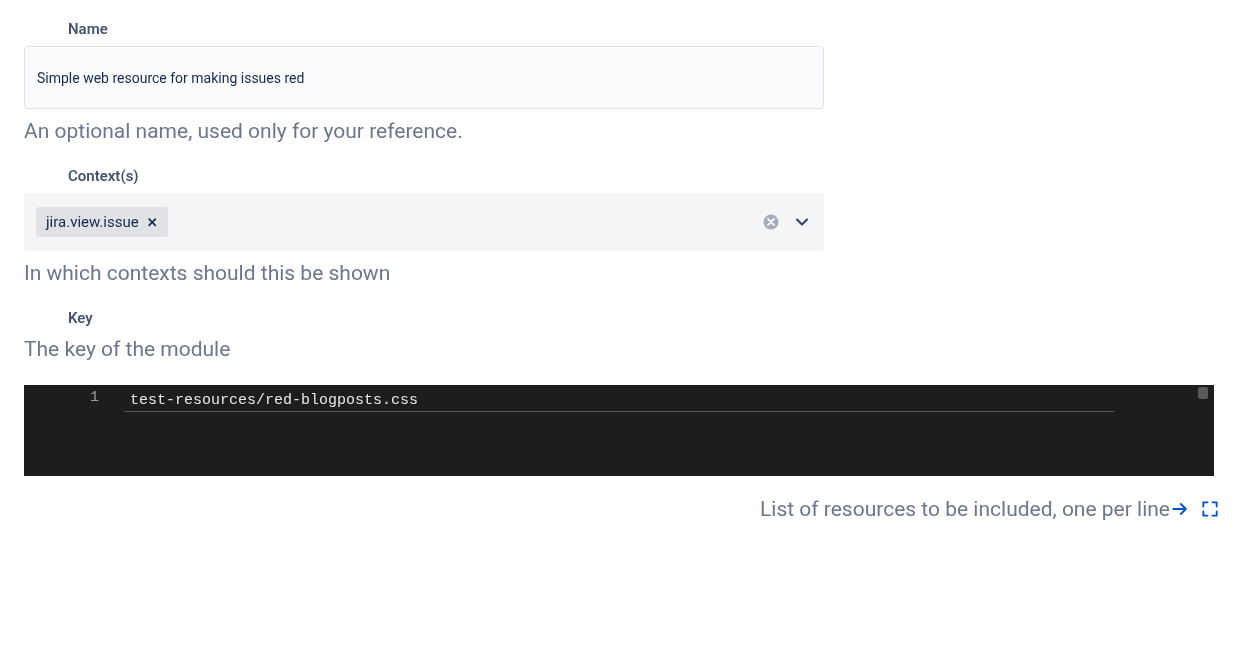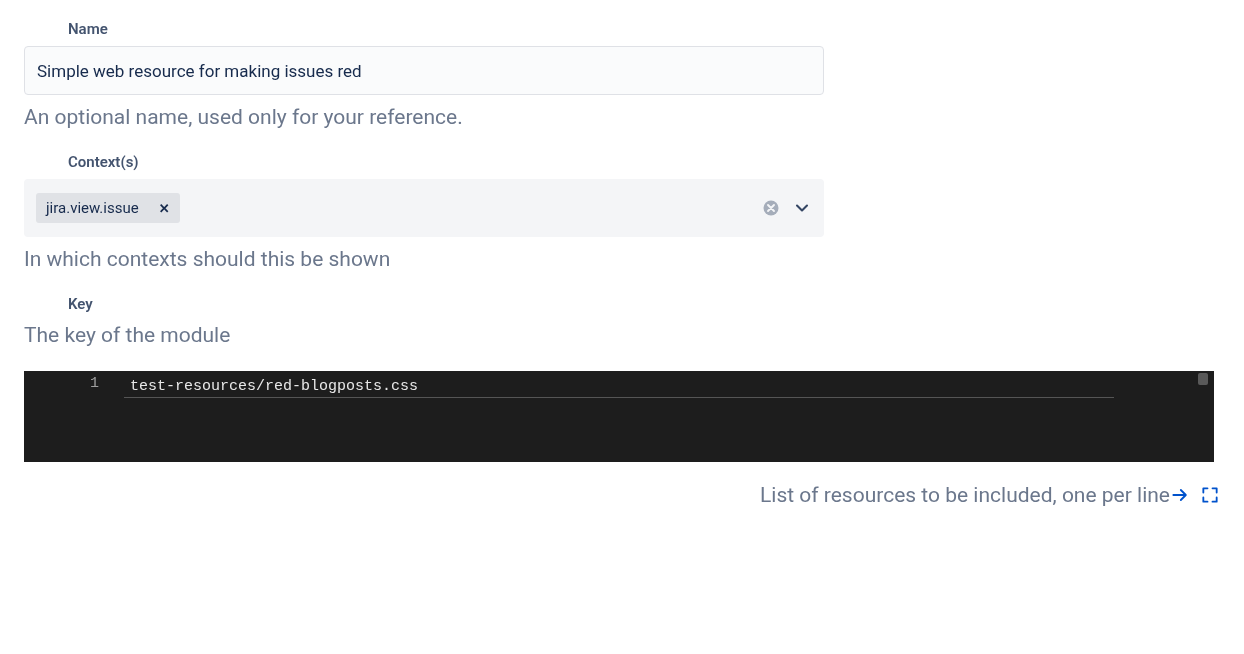--- a/index.html
+++ b/index.html
@@ -20,23 +20,23 @@
     .field-label {
       font-size: 15px;
       font-weight: 600;
       color: #44546F;
       margin-bottom: 8px;
       display: block;
       margin-left: 44px;
     }
     .text-input {
       width: 800px;
-      height: 49px;
+      height: 63px;
       padding: 10px 12px;
-      font-size: 17px;
+      font-size: 14px;
       color: #172B4D;
       background: #FAFBFC;
       border: 1px solid #DFE1E6;
       border-radius: 4px;
       outline: none;
       font-family: inherit;
     }
     .field-description {
       font-size: 21px;
       color: #6B778C;
@@ -56,21 +56,21 @@
       display: flex;
       align-items: center;
       gap: 6px;
     }
     .tag {
       background: #E0E2E6;
       border-radius: 3px;
       padding: 6px 10px;
       display: flex;
       align-items: center;
-      gap: 20px;
+      gap: 8px;
       font-size: 15px;
       color: #172B4D;
     }
     .tag-remove {
       font-weight: 700;
       cursor: pointer;
       font-size: 13px;
       line-height: 1;
     }
     .multiselect-controls {

